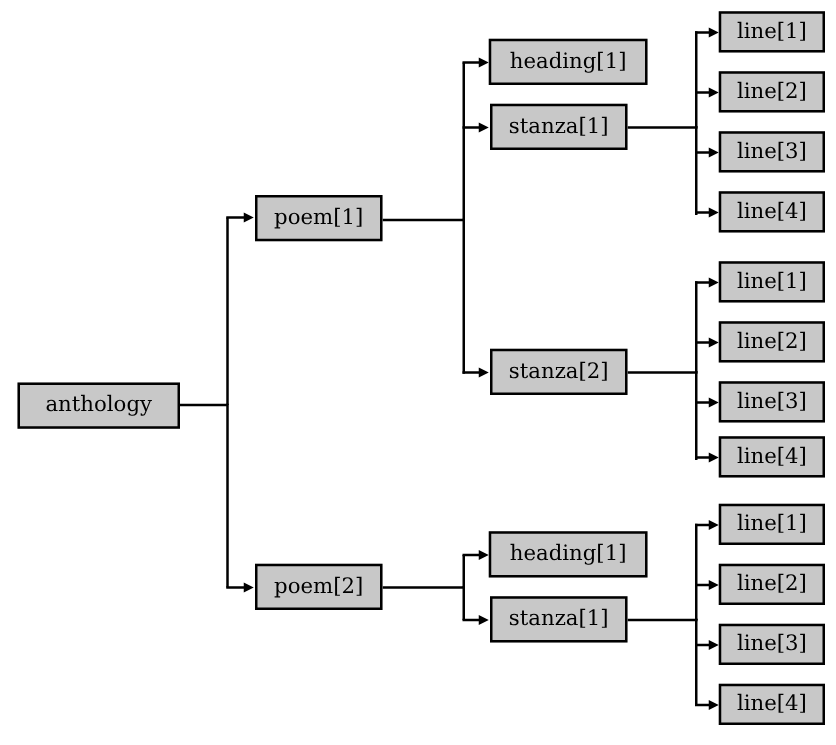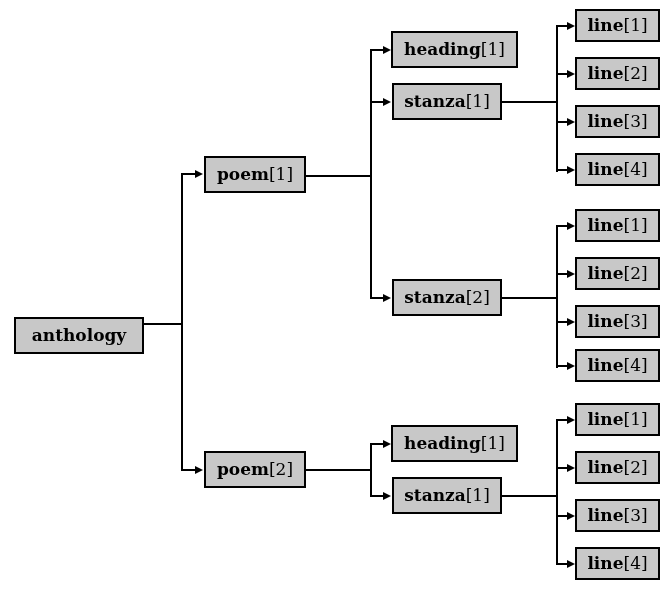--- a/index.html
+++ b/index.html
@@ -25,21 +25,21 @@
     display: flex;
     align-items: center;
     justify-content: center;
     white-space: nowrap;
     color: #000000;
     font-size: 17px;
     line-height: 1;
     letter-spacing: 0px;
   }
   .node .nm {
-    font-weight: bold;
+    font-weight: normal;
   }
   .node .ix {
     font-weight: normal;
   }
 
   
   .hline {
     position: absolute;
     background: #000000;
     height: 2px;
@@ -119,21 +119,21 @@
   <div class="vline" style="left:556px; top:495px; height:69px;"></div>
   <div class="hline" style="left:556px; top:419px; width:13px;"></div>
   <div class="arrow" style="left:567px; top:416px;"></div>
   <div class="hline" style="left:556px; top:467px; width:13px;"></div>
   <div class="arrow" style="left:567px; top:464px;"></div>
   <div class="hline" style="left:556px; top:515px; width:13px;"></div>
   <div class="arrow" style="left:567px; top:512px;"></div>
   <div class="hline" style="left:556px; top:563px; width:13px;"></div>
   <div class="arrow" style="left:567px; top:560px;"></div>
 
-  <div class="node" style="left:14px; top:317px; width:130px; height:37px;">
+  <div class="node" style="left:14px; top:306px; width:130px; height:37px;">
     <span class="nm">anthology</span>
       <span class="ix"></span>
   </div>
 
   <div class="node" style="left:204px; top:156px; width:102px; height:37px;">
     <span class="nm">poem</span>
       <span class="ix">[1]</span>
   </div>
 
   <div class="node" style="left:204px; top:451px; width:102px; height:37px;">

